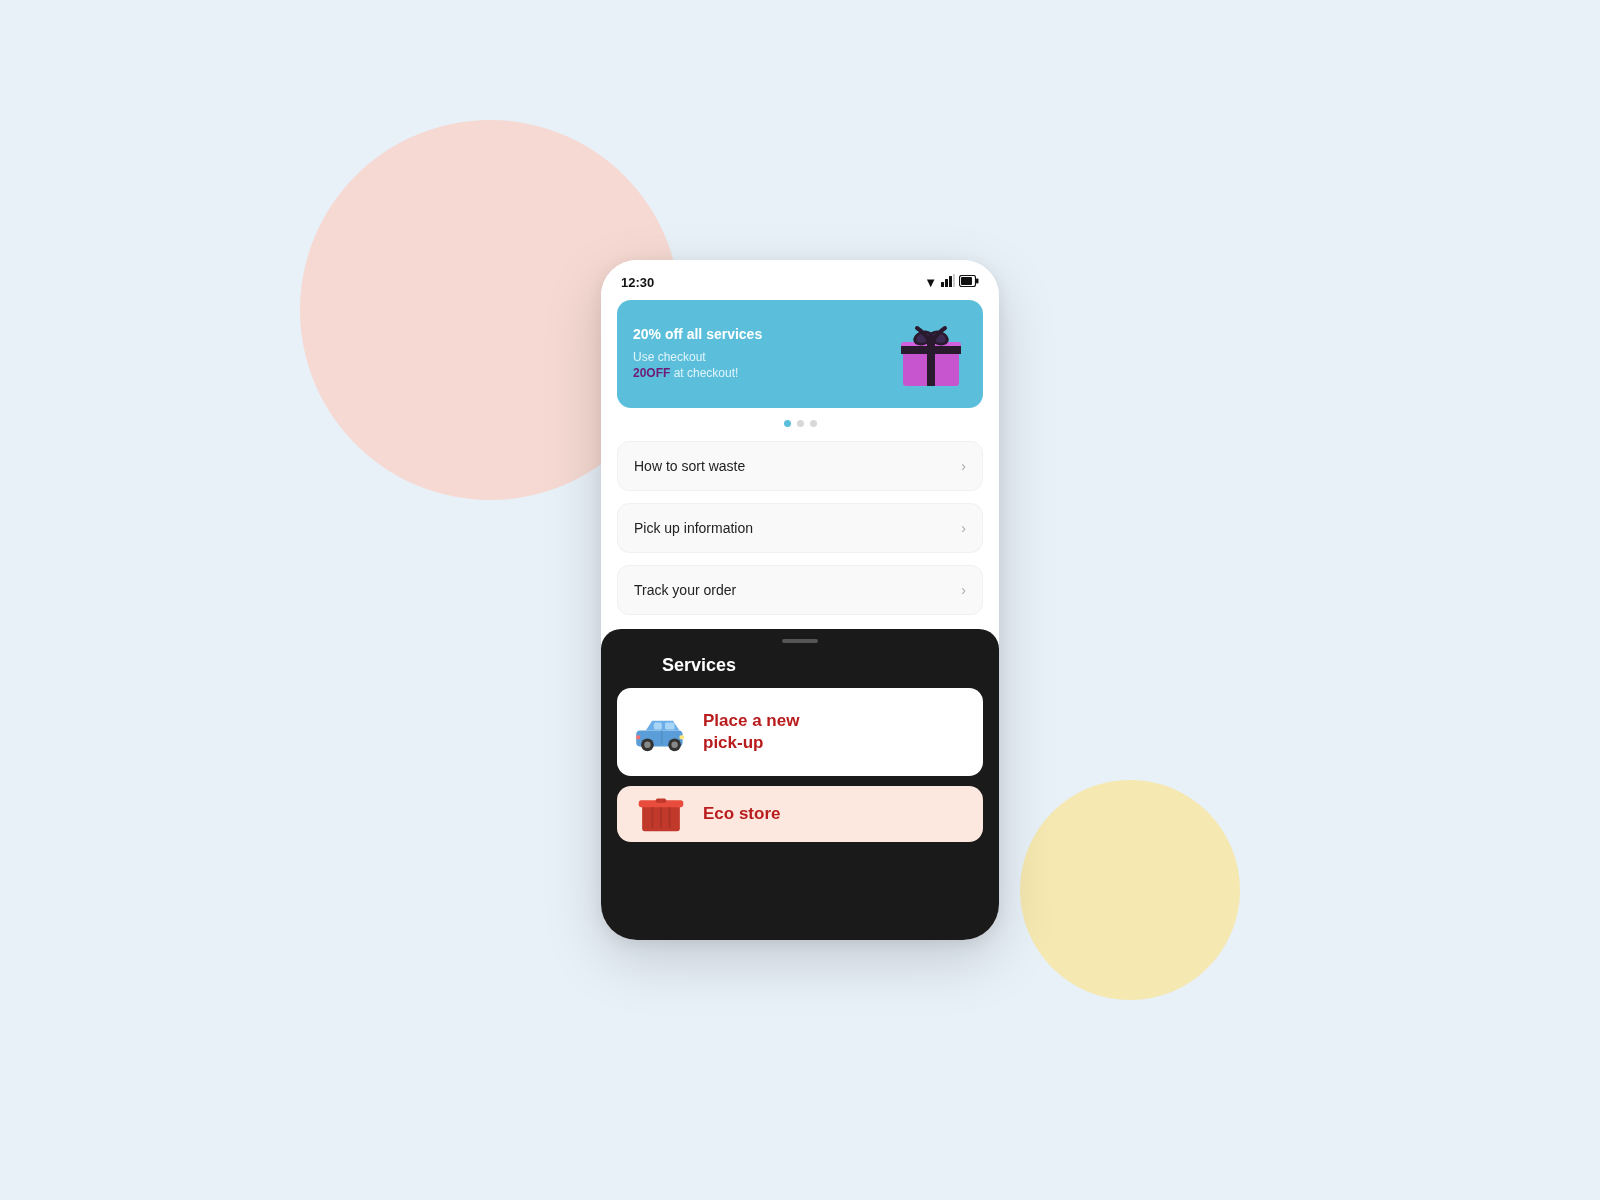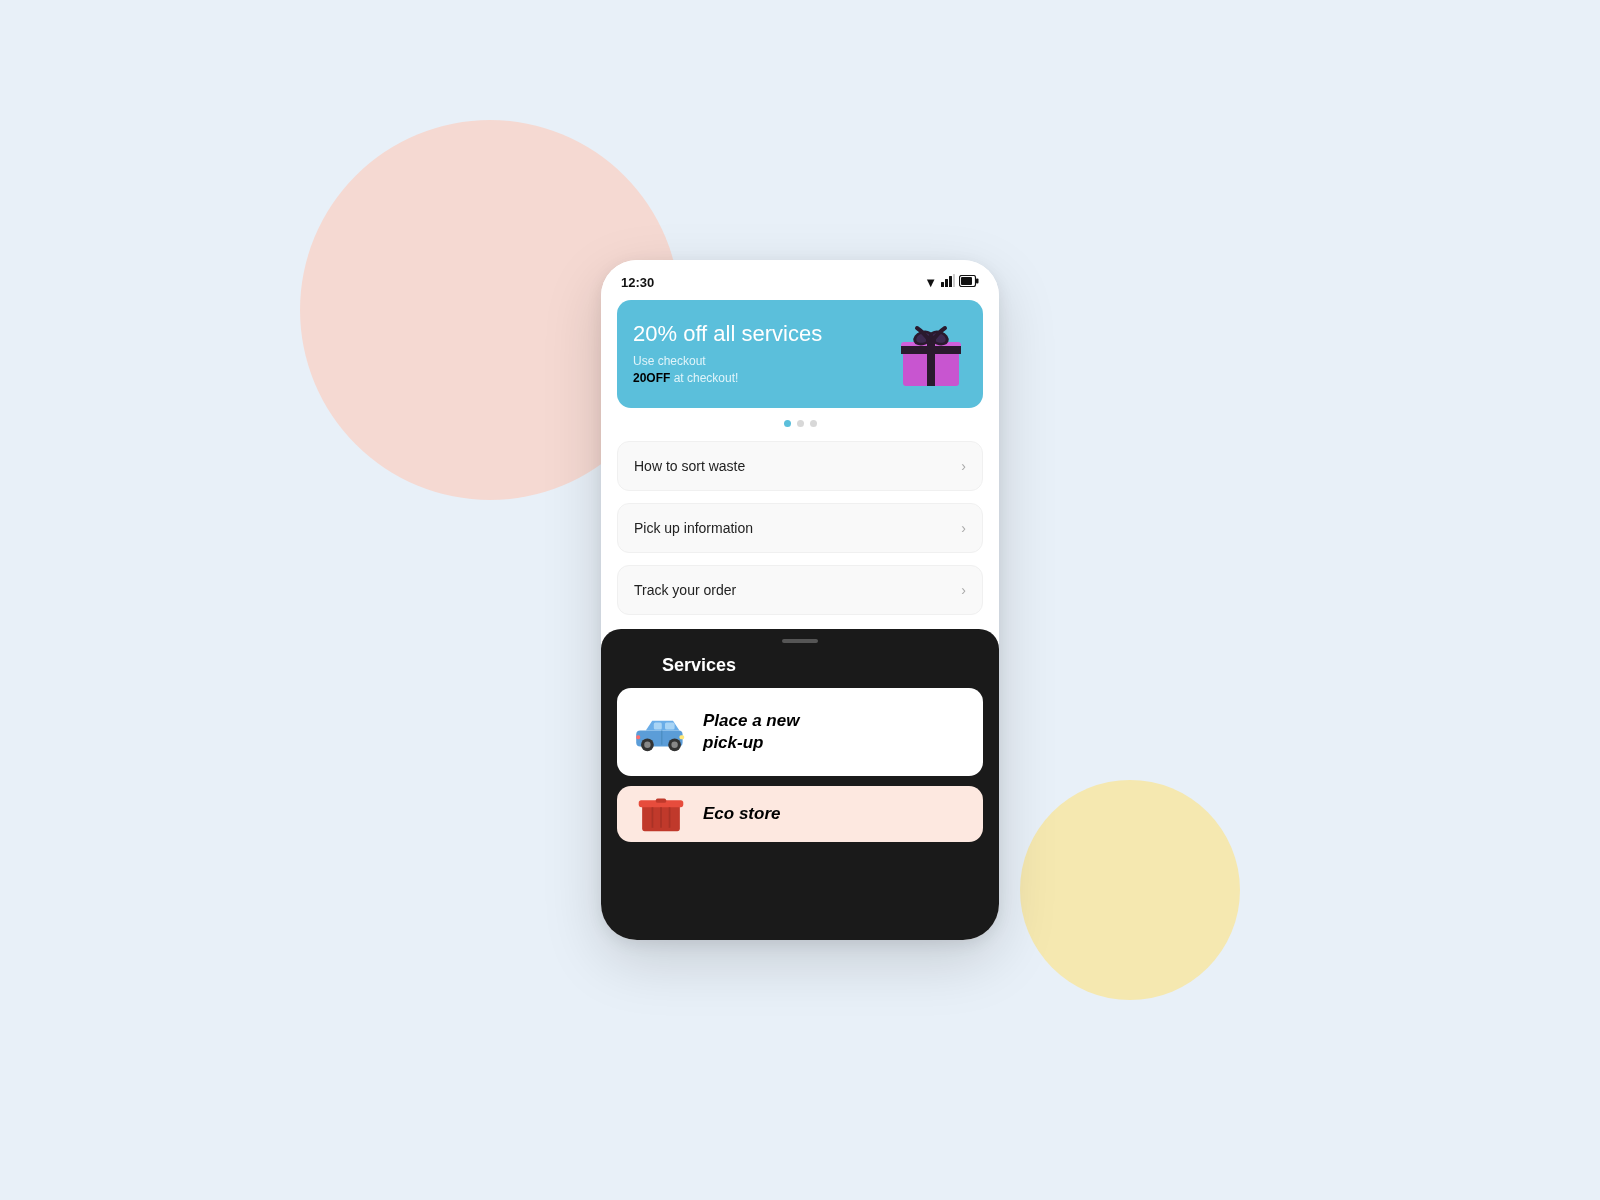--- a/index.html
+++ b/index.html
@@ -128,33 +128,33 @@
       align-items: center;
       justify-content: space-between;
       min-height: 90px;
       position: relative;
       overflow: hidden;
     }
     .promo-text {
       flex: 1;
     }
     .promo-title {
-      font-size: 22px;
-      font-weight: 400;
+      font-size: 14px;
+      font-weight: 700;
       color: #fff;
       line-height: 1.2;
       margin-bottom: 6px;
     }
     .promo-subtitle {
       font-size: 12px;
       color: #e0f4fa;
       line-height: 1.4;
     }
     .promo-subtitle strong {
-      color: #000000;
+      color: #701a75;
       font-weight: 800;
     }
     .promo-gift {
       width: 72px;
       height: 72px;
       flex-shrink: 0;
       margin-left: 8px;
     }
 
     
@@ -243,23 +243,22 @@
       width: 56px;
       height: 56px;
       flex-shrink: 0;
       display: flex;
       align-items: center;
       justify-content: center;
     }
     .service-card-label {
       font-size: 17px;
       font-weight: 700;
-      color: #000000;
+      color: #b91c1c;
       line-height: 1.3;
-      font-style: italic;
     }
 
     
     .car-svg { width: 56px; height: 40px; }
     
     .box-svg { width: 48px; height: 40px; }
   </style>
 </head>
 <body>
 

